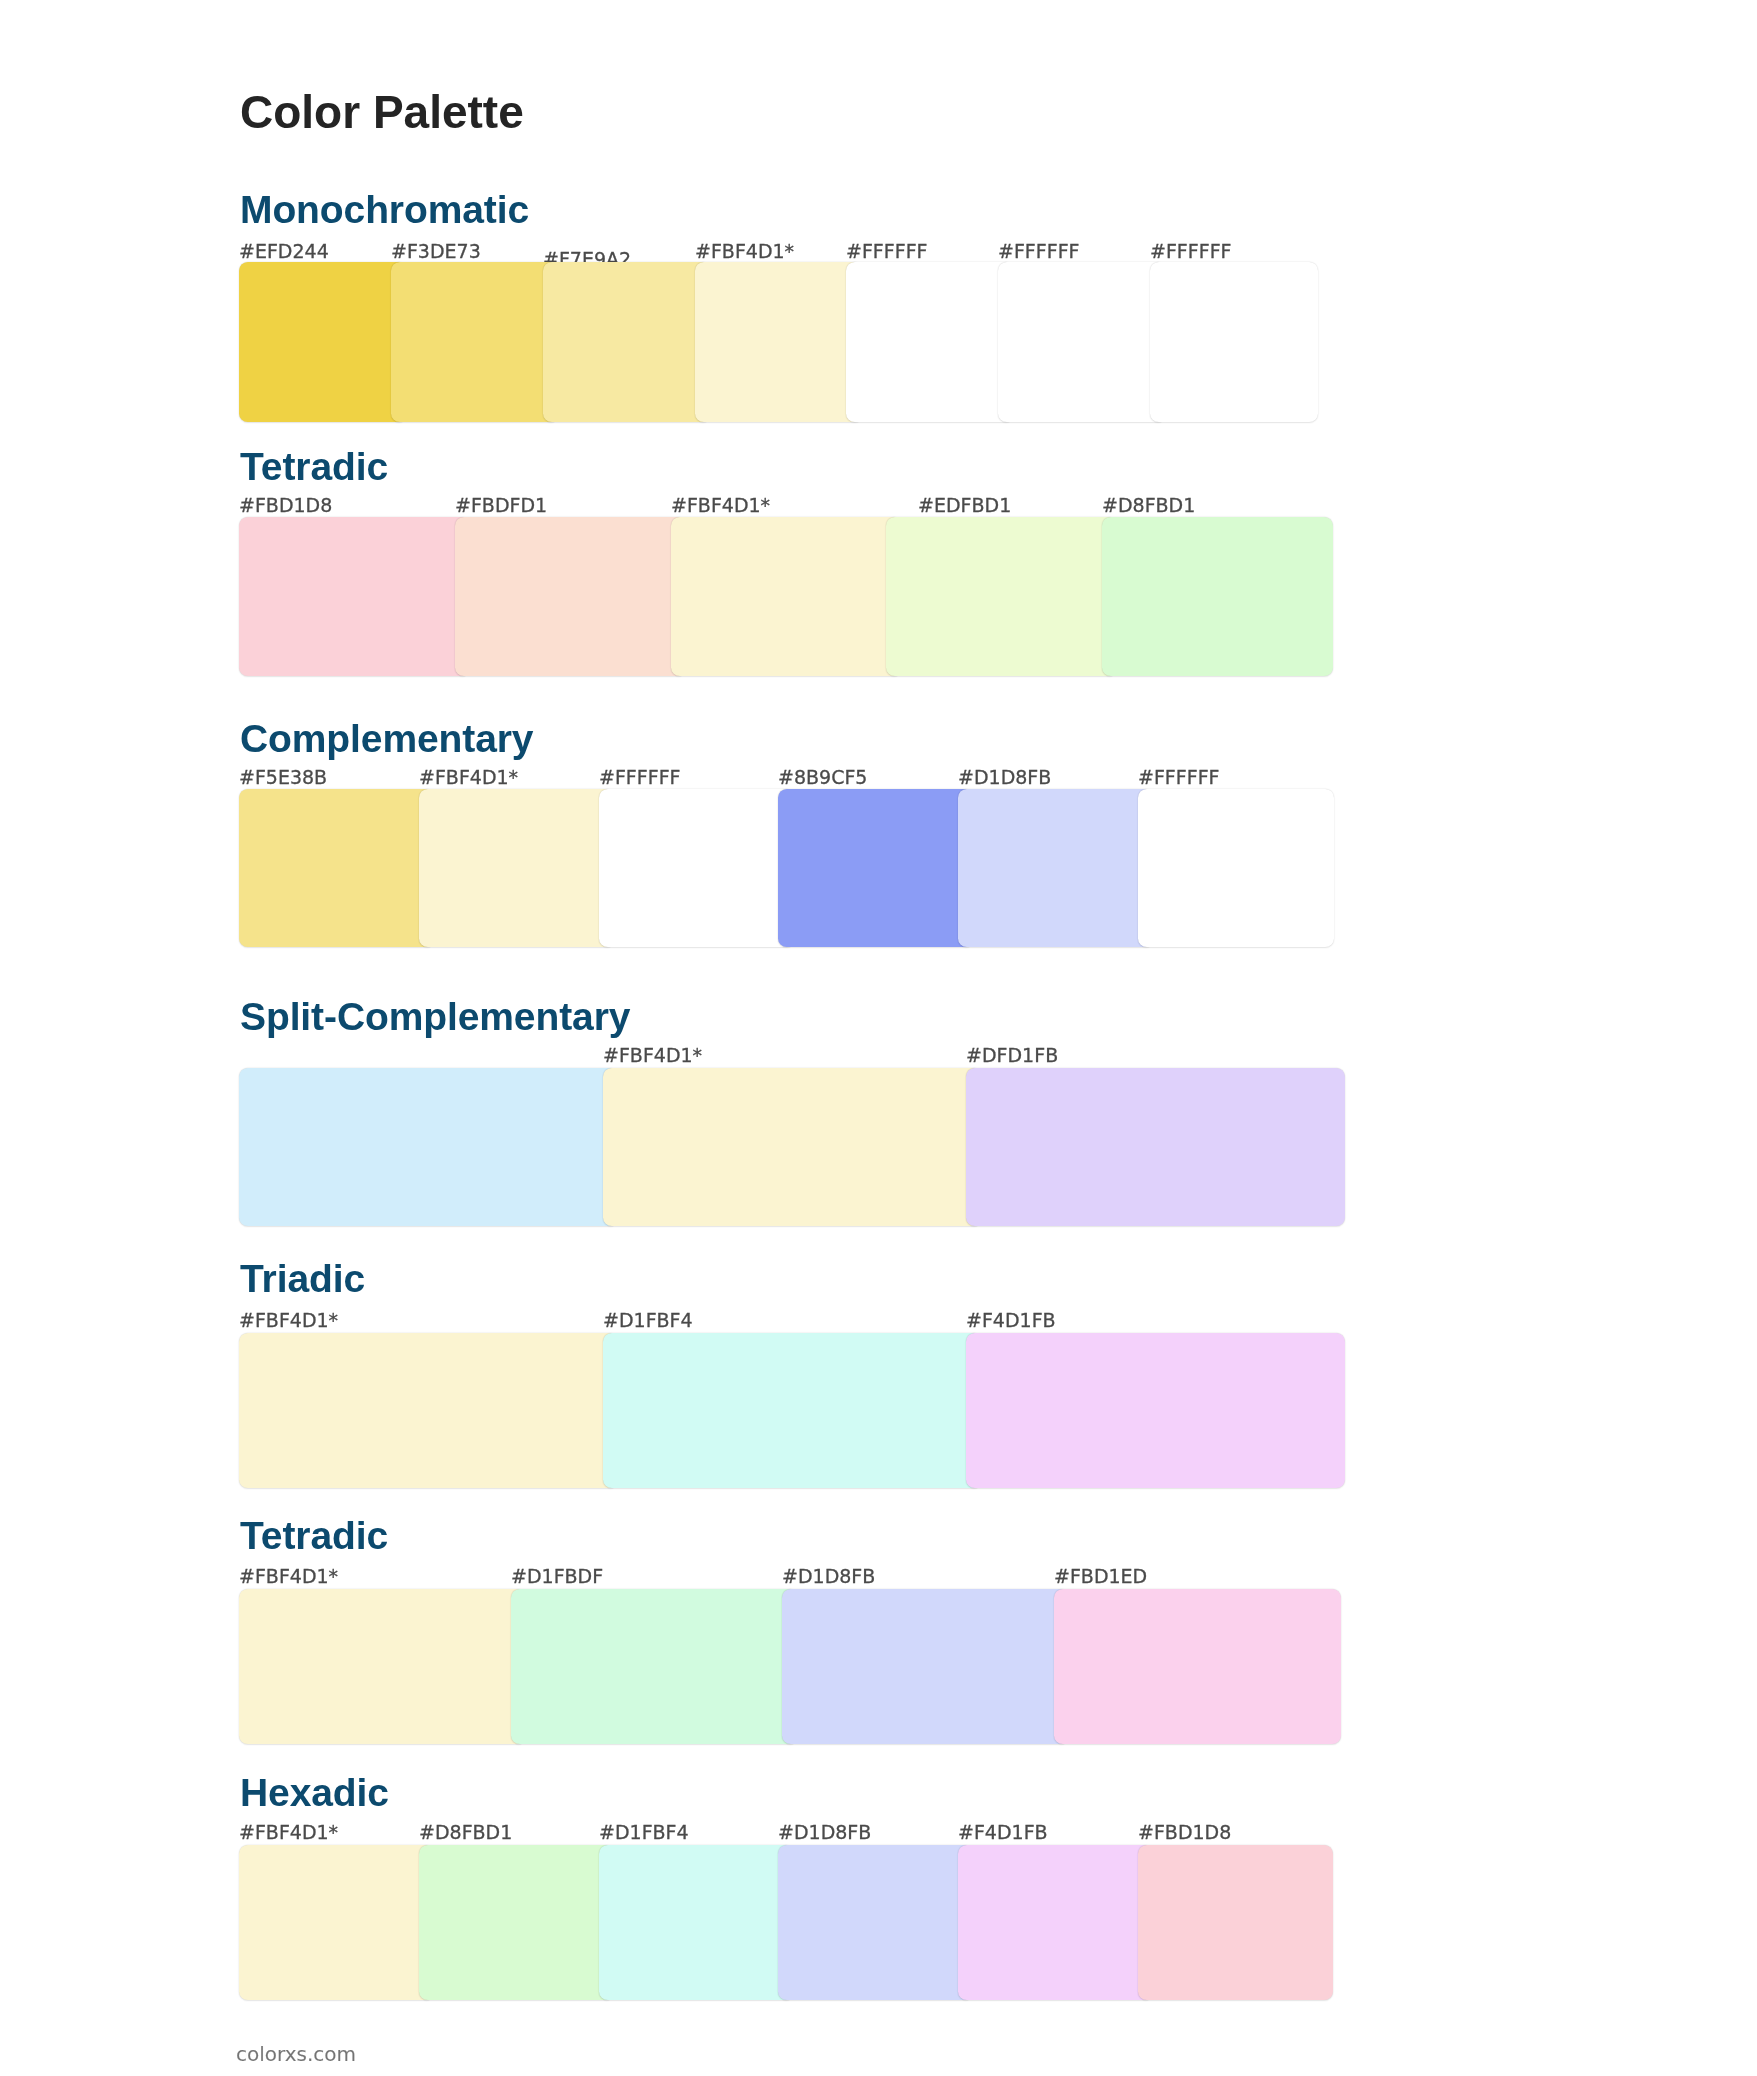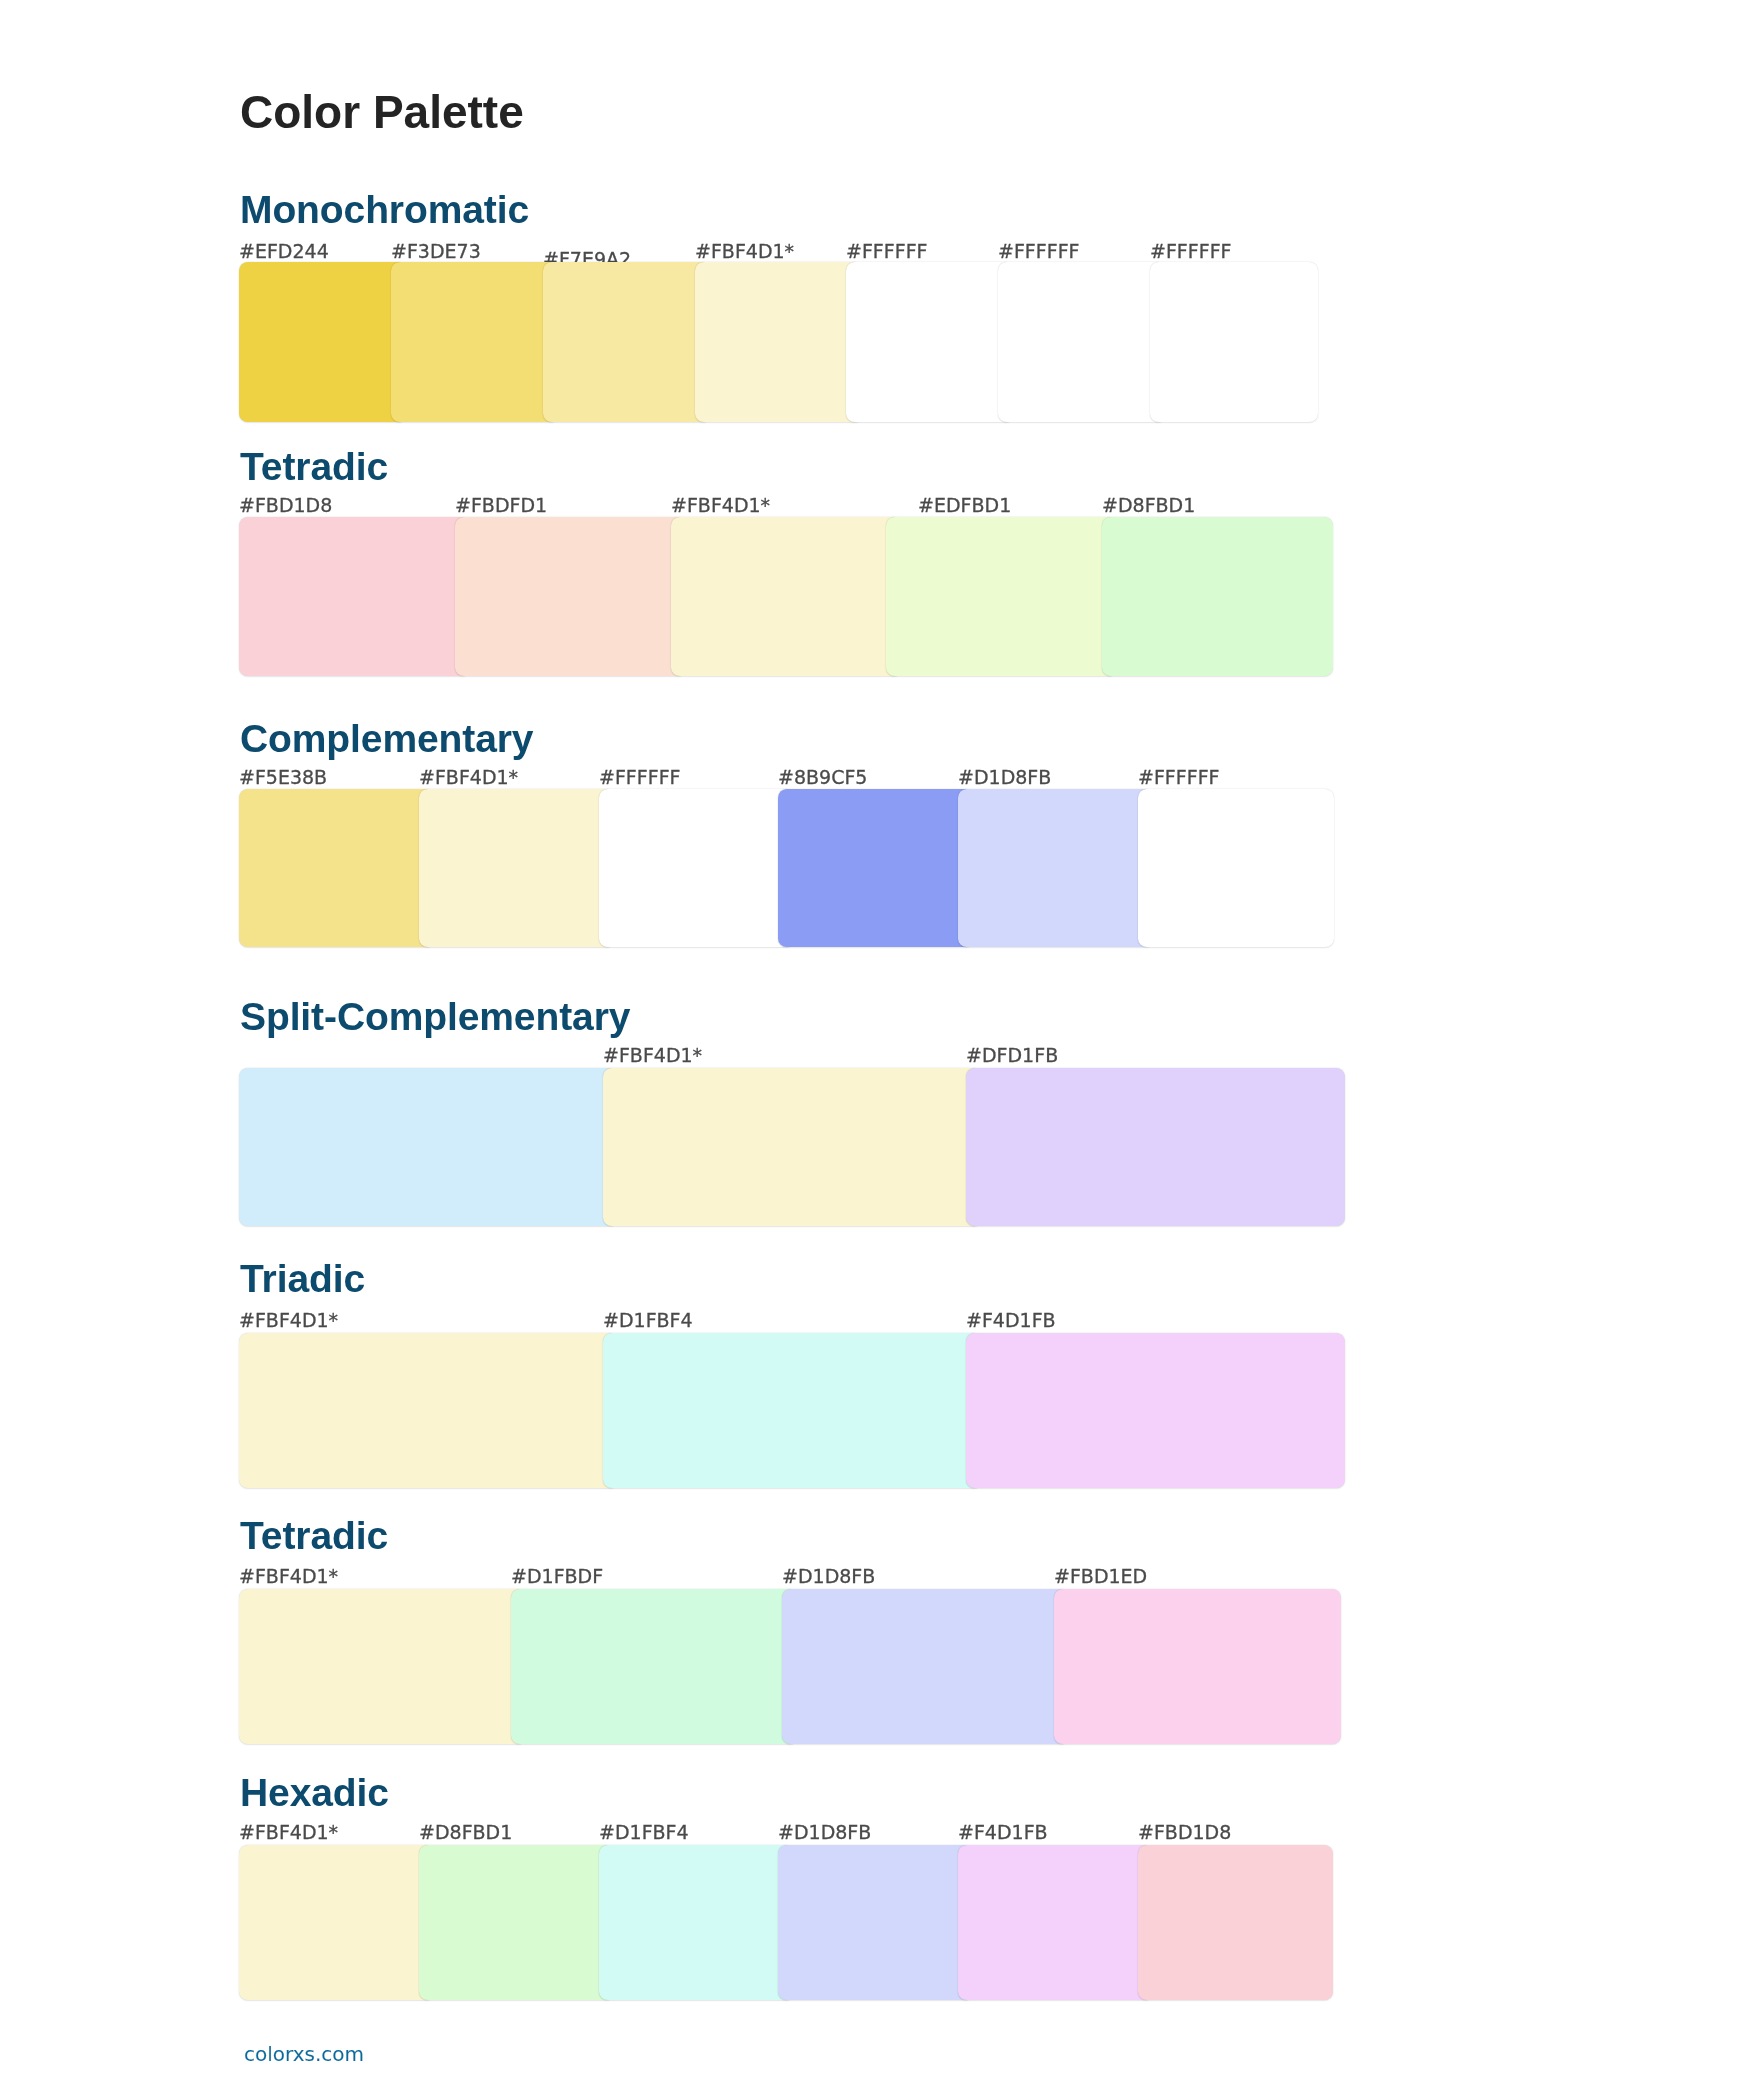--- a/index.html
+++ b/index.html
@@ -71,25 +71,25 @@
     font-family: "DejaVu Sans", sans-serif;
     font-size: 19px;
     line-height: 1;
     font-weight: normal;
     color: #4a4a4a;
     -webkit-text-stroke: 0.3px #4a4a4a;
     white-space: nowrap;
   }
   .footer {
     position: absolute;
-    left: 244px;
+    left: 236px;
     font-family: "DejaVu Sans", sans-serif;
     font-size: 20px;
     line-height: 1;
-    color: #0369a1;
+    color: #737373;
     -webkit-text-stroke: 0.2px #adadad;
     white-space: nowrap;
   }
 </style>
 </head>
 <body>
 
 <div id="page">
   <div class="page-subtitle">Color Palette</div>
   <div id="sections">

